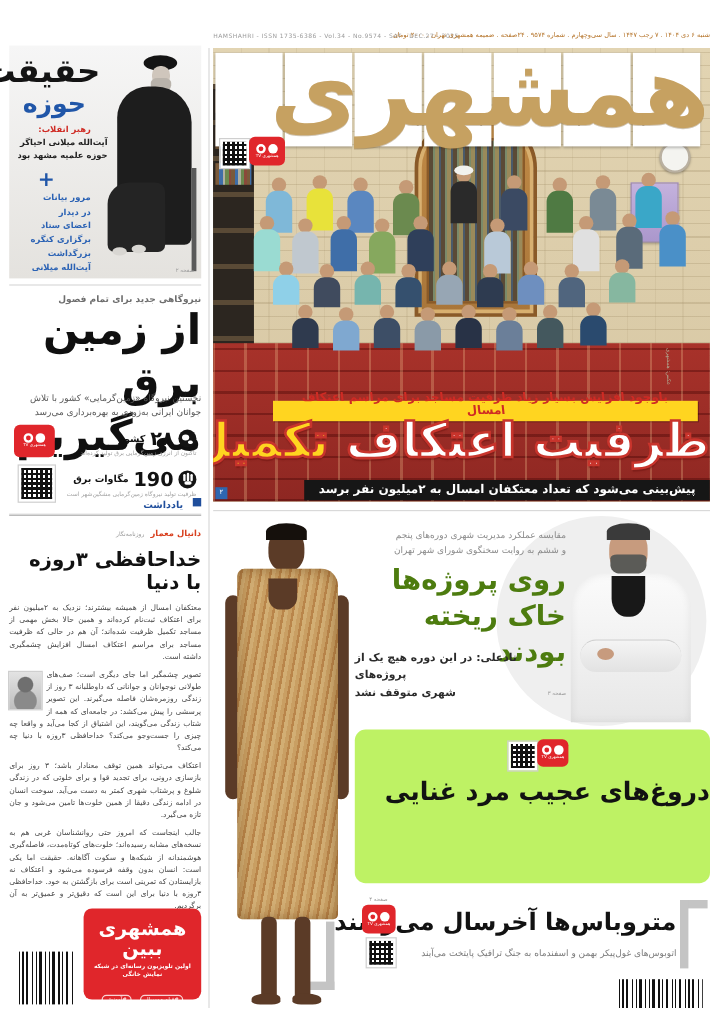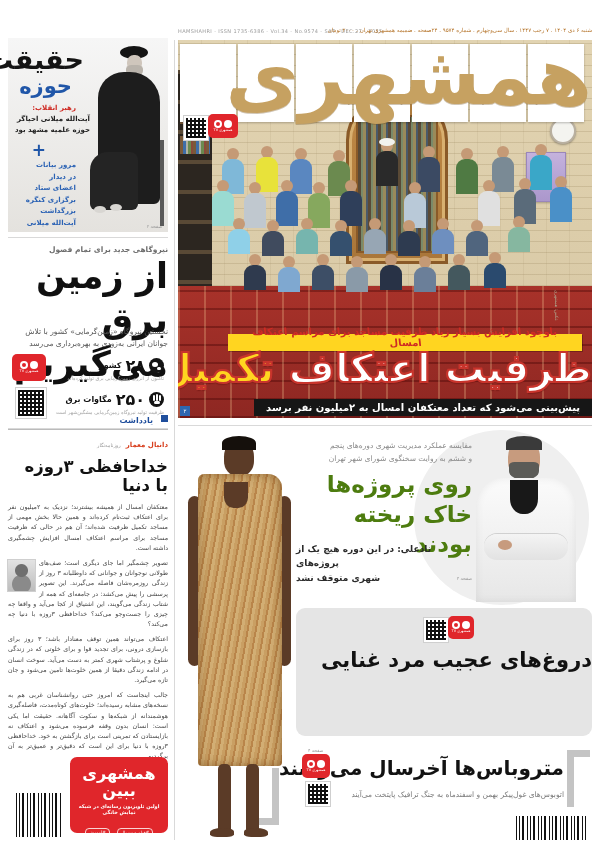--- a/index.html
+++ b/index.html
@@ -81,21 +81,21 @@
   .lead-head .y{color:#ffd520}
   .lead-strip{background:#161616;color:#fff;font-size:10px;font-weight:bold;padding:3px 12px;display:inline-block}
   .pgbadge{background:#2e66b0;color:#fff;font-size:5.5px;width:10px;height:10px;display:flex;align-items:center;justify-content:center}
   .credit{font-size:4.5px;color:#b0a890;transform:rotate(90deg);transform-origin:left top;white-space:nowrap}
   
   .co-kick{font-size:7.5px;color:#8a8a8a;line-height:1.7}
   .co-head{font-size:23px;font-weight:bold;color:#4d7c0f;line-height:1.3}
   .co-sub{font-size:9px;font-weight:bold;color:#2b2b2b;line-height:1.6}
   .gcircle{width:175px;height:175px;border-radius:50%;background:#efefef}
   
-  .card{background:#e5e5e5;border-radius:9px}
+  .card{background:#bef264;border-radius:9px}
   .gh-head{font-size:21px;font-weight:bold;color:#121212}
   .gh-sub{font-size:7.5px;color:#6d6d6d;line-height:1.7}
   
   .mb-head{font-size:20px;font-weight:bold;color:#121212;white-space:nowrap}
   .mb-sub{font-size:7.5px;color:#7a7a7a}
   .brk{width:16px;height:50px}
   .brk.r{border-top:7px solid #c4c4c4;border-left:7px solid #c4c4c4}
   .brk.l{border-bottom:7px solid #c4c4c4;border-right:7px solid #c4c4c4}
   
   .skin{background:#5b3b27}
@@ -161,21 +161,21 @@
     </div>
 
     <div class="abs" style="right:4px;top:150px;width:130px">
       <div style="display:flex;align-items:center;gap:4px;justify-content:flex-start">
         <span class="ic">
             <i style="left:4px;top:3px;width:1.5px;height:6px"></i>
             <i style="left:7px;top:2px;width:1.5px;height:7px"></i>
             <i style="left:10px;top:3px;width:1.5px;height:6px"></i>
             <i style="left:5px;top:9px;width:6px;height:3px"></i>
           </span>
-        <span class="stat-val">۲۵۰</span>
+        <span class="stat-val">190</span>
         <span class="stat-unit">مگاوات برق</span>
       </div>
       <div class="stat-desc">ظرفیت تولید نیروگاه زمین‌گرمایی مشگین‌شهر است</div>
     </div>
 
     <div class="abs tvlogo" style="left:4px;top:114px;width:34px;height:27px">
       <span class="eyes">
           <b></b>
           <b class="o"></b>
         </span>

